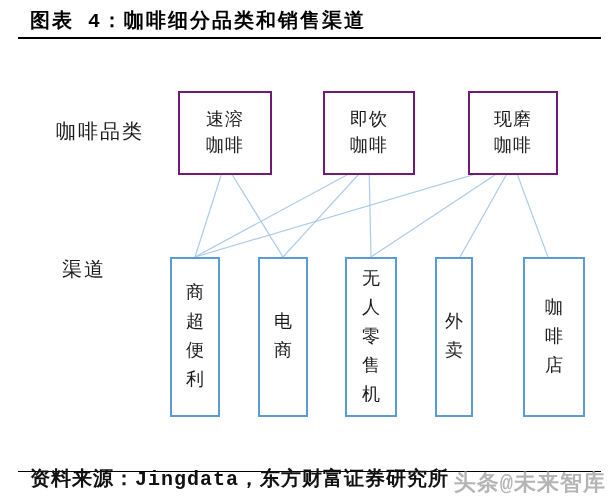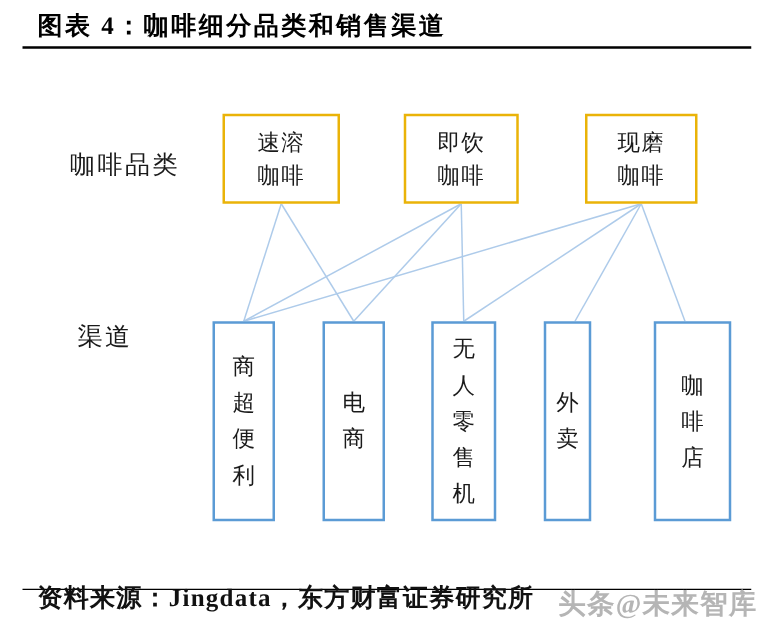--- a/index.html
+++ b/index.html
@@ -1,32 +1,32 @@
 <!DOCTYPE html>
 <html><head>
 <meta charset="utf-8">
 <style>
   html,body{margin:0;padding:0;background:#fff;}
   .stage{
     position:relative;width:612px;height:502px;background:#ffffff;overflow:hidden;
-    font-family:Liberation Serif, serif;color:#111;
+    font-family:Liberation Mono, monospace;color:#111;
   }
   .title{
     position:absolute;left:30px;top:7px;font-size:20px;font-weight:bold;
     letter-spacing:2px;color:#000;white-space:nowrap;
   }
   .title-rule{position:absolute;left:18px;top:37px;width:583px;height:2px;background:#000;}
   .row-label{
     position:absolute;font-size:20px;letter-spacing:2px;color:#1a1a1a;line-height:27px;text-align:center;
   }
   .row-label.cats{left:56px;top:119px;}
   .row-label.chans{left:62px;top:257px;}
   .connector-svg{position:absolute;left:0;top:0;width:612px;height:502px;z-index:1;pointer-events:none;}
   .cat-box{
-    position:absolute;top:91px;height:72px;background:#fff;border:2px solid #eab308;
+    position:absolute;top:91px;height:84px;background:#fff;border:2px solid #701a75;
     box-sizing:border-box;z-index:2;display:flex;align-items:center;justify-content:center;
   }
   .cat-text{font-size:18px;line-height:26px;text-align:center;color:#1a1a1a;letter-spacing:1px;}
   .chan-box{
     position:absolute;top:257px;height:160px;background:#fff;border:2px solid #5b9bd5;
     box-sizing:border-box;z-index:2;display:flex;align-items:center;justify-content:center;
   }
   .chan-text{
     width:1.05em;font-size:18px;line-height:29px;text-align:center;color:#1a1a1a;
     word-break:break-all;white-space:normal;

